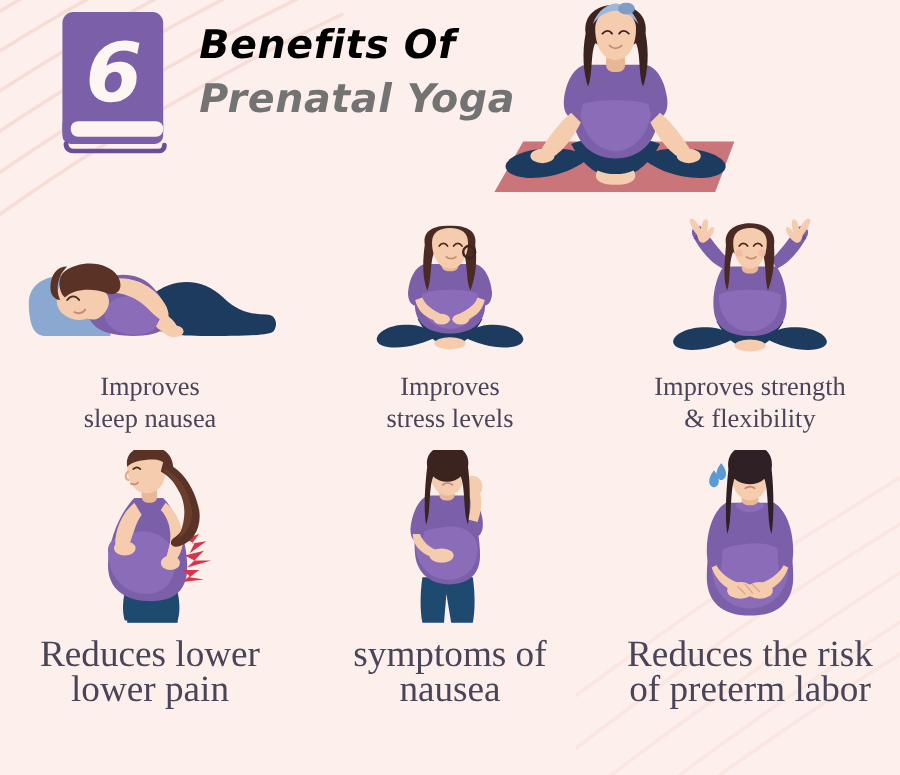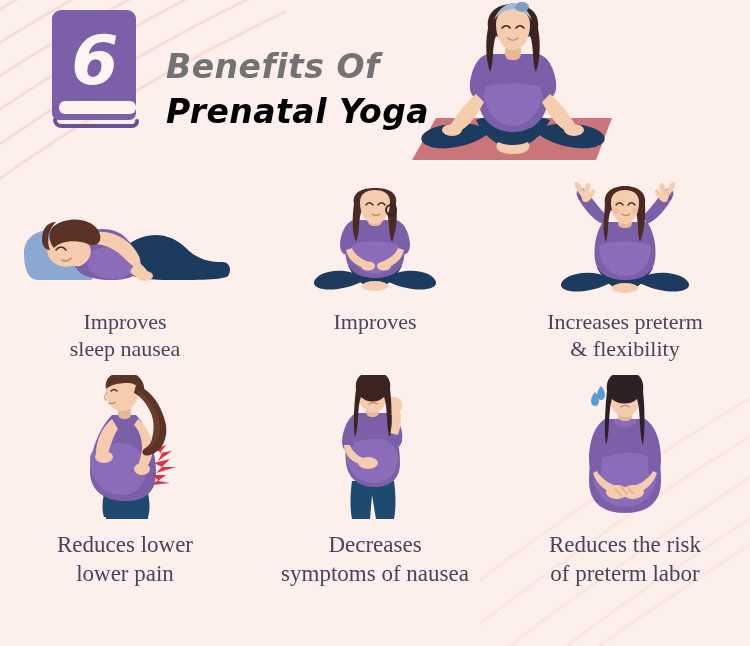--- a/index.html
+++ b/index.html
@@ -18,35 +18,35 @@
   .deco-br { bottom:-70px; right:-110px; }
 
   
   .header { position:absolute; top:0; left:0; width:750px; height:180px; }
 
   .book { position:absolute; left:48px; top:8px; width:94px; height:120px; }
 
   .title { position:absolute; left:166px; top:14px; width:300px; }
   .title-line { font-family:"DejaVu Sans", sans-serif; font-weight:bold;
                 font-size:33px; letter-spacing:.5px; line-height:45px; }
-  .title-1 { color:#737373; font-style:italic;margin-top:30px; }
-  .title-2 { color:#000000; font-style:italic; }
+  .title-1 { color:#000000; font-style:italic; }
+  .title-2 { color:#737373; font-style:italic; }
 
   .hero { position:absolute; left:398px; top:2px; width:230px; height:170px; }
 
   
   .grid { position:absolute; top:185px; left:0; width:710px; height:440px;
           display:grid; grid-template-columns:repeat(3,250px);
           grid-template-rows:190px 215px; }
   .cell { display:flex; flex-direction:column; align-items:center; }
   .art { height:115px; display:flex; align-items:flex-end; justify-content:center; }
   .row2 .art { height:145px; }
   .caption { margin-top:8px; text-align:center; color:#4a4458;
              font-size:22px; line-height:27px; font-family:"Liberation Serif", serif; }
-  .row2 .caption { font-size:23px; line-height:29px; margin-top:10px; }
+  .row2 .caption { font-size:31px; line-height:29px; margin-top:10px; }
 </style>
 </head>
 <body>
 
 <div id="page">
 
   <svg class="deco deco-tl" width="420" height="360" viewBox="0 0 420 360">
     <g fill="none" stroke="#f7ddd6" stroke-width="3" stroke-linecap="round">
       <path d="M10,330 C120,240 250,150 415,72"></path>
       <path d="M0,300 C110,212 240,124 405,46"></path>
@@ -219,20 +219,21 @@
                    C80,26 74,36 65,36 C56,36 50,26 50,14 Z" fill="#f6ccae"></path>
           <path d="M56,17 C58,14 61,14 63,17" fill="none" stroke="#4a2a22" stroke-width="1.4" stroke-linecap="round"></path>
           <path d="M68,17 C70,14 73,14 75,17" fill="none" stroke="#4a2a22" stroke-width="1.4" stroke-linecap="round"></path>
           <path d="M62,26 C64,28 68,28 70,26" fill="none" stroke="#c98a72" stroke-width="1.4" stroke-linecap="round"></path>
 
           <circle cx="81" cy="22" r="5" fill="none" stroke="#3b2420" stroke-width="2"></circle>
         </svg>
       </div>
       <div class="caption">
         <div>Improves</div>
+        <div>stress levels</div>
       </div>
     </div>
 
     <div class="cell row1">
       <div class="art">
         <svg width="160" height="118" viewBox="0 0 160 118">
 
           <path d="M54,92 C36,88 18,94 16,102 C15,108 26,111 40,109
                    C54,107 64,102 70,98 Z" fill="#1d3a5f"></path>
           <path d="M106,92 C124,88 142,94 144,102 C145,108 134,111 120,109
@@ -271,21 +272,21 @@
           <path d="M66,20 C66,12 72,8 80,8 C88,8 94,12 94,20
                    C94,32 88,42 80,42 C72,42 66,32 66,20 Z" fill="#f6ccae"></path>
           <path d="M71,23 C73,20 76,20 78,23" fill="none" stroke="#4a2a22" stroke-width="1.4" stroke-linecap="round"></path>
           <path d="M83,23 C85,20 88,20 90,23" fill="none" stroke="#4a2a22" stroke-width="1.4" stroke-linecap="round"></path>
           <path d="M77,32 C79,34 83,34 85,32" fill="none" stroke="#c98a72" stroke-width="1.4" stroke-linecap="round"></path>
           <circle cx="71" cy="29" r="3" fill="#f0b0a0" opacity=".6"></circle>
           <circle cx="90" cy="29" r="3" fill="#f0b0a0" opacity=".6"></circle>
         </svg>
       </div>
       <div class="caption">
-        <div>Increases preterm</div>
+        <div>Improves strength</div>
         <div>&amp; flexibility</div>
       </div>
     </div>
 
     <div class="cell row2">
       <div class="art">
         <svg width="150" height="145" viewBox="0 0 150 145">
 
           <path d="M54,118 C52,128 52,136 54,142 L98,142
                    C100,136 100,128 98,118 Z" fill="#1d4a6e"></path>
@@ -372,21 +373,20 @@
           <path d="M66,18 C68,15 71,15 73,18" fill="none" stroke="#3b2420" stroke-width="1.4" stroke-linecap="round"></path>
 
           <path d="M59,29 C61,27 65,27 67,29" fill="none" stroke="#c98a72" stroke-width="1.4" stroke-linecap="round"></path>
 
           <path d="M46,14 C44,2 54,-4 63,-4 C73,-4 82,2 80,14
                    C82,30 82,50 80,62 C76,54 78,32 74,22
                    C68,28 57,28 51,22 C47,32 49,54 45,62 C43,50 44,30 46,14 Z" fill="#3b2420"></path>
         </svg>
       </div>
       <div class="caption">
-        <div>Decreases</div>
         <div>symptoms of nausea</div>
       </div>
     </div>
 
     <div class="cell row2">
       <div class="art">
         <svg width="145" height="145" viewBox="0 0 145 145">
 
           <path d="M52,44 C42,56 36,82 36,106 C36,126 48,138 72,138
                    C96,138 108,126 108,106 C108,82 102,56 92,44 Z" fill="#7b5fa8"></path>

